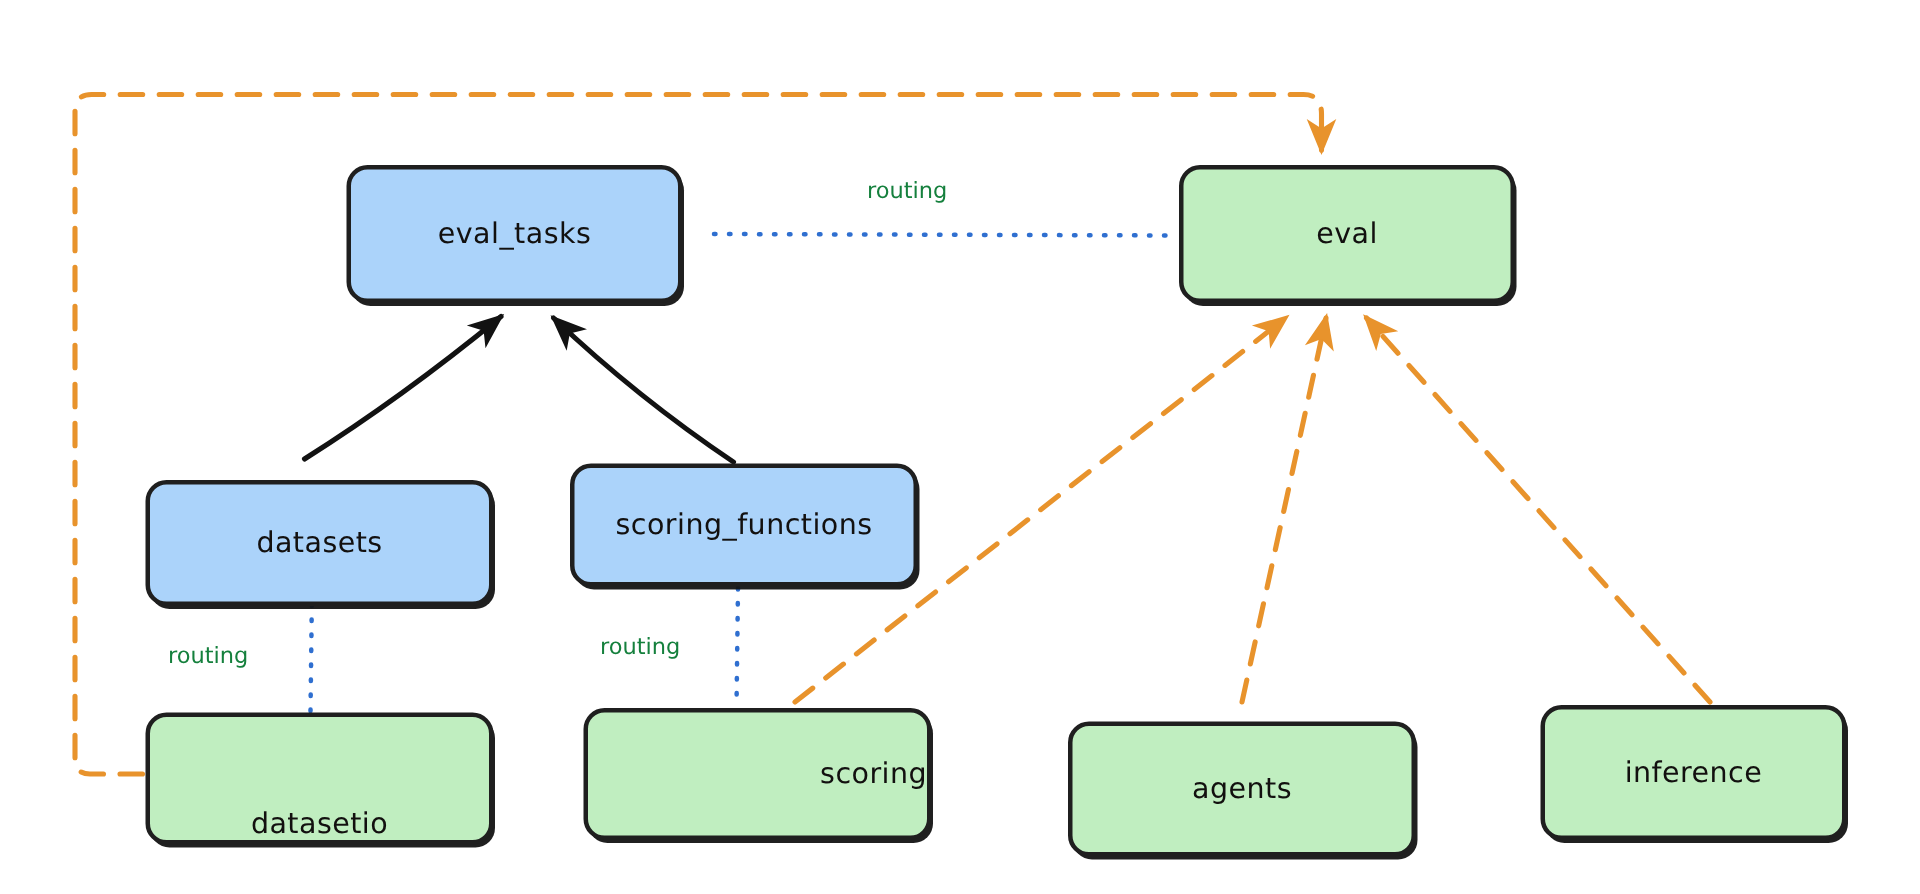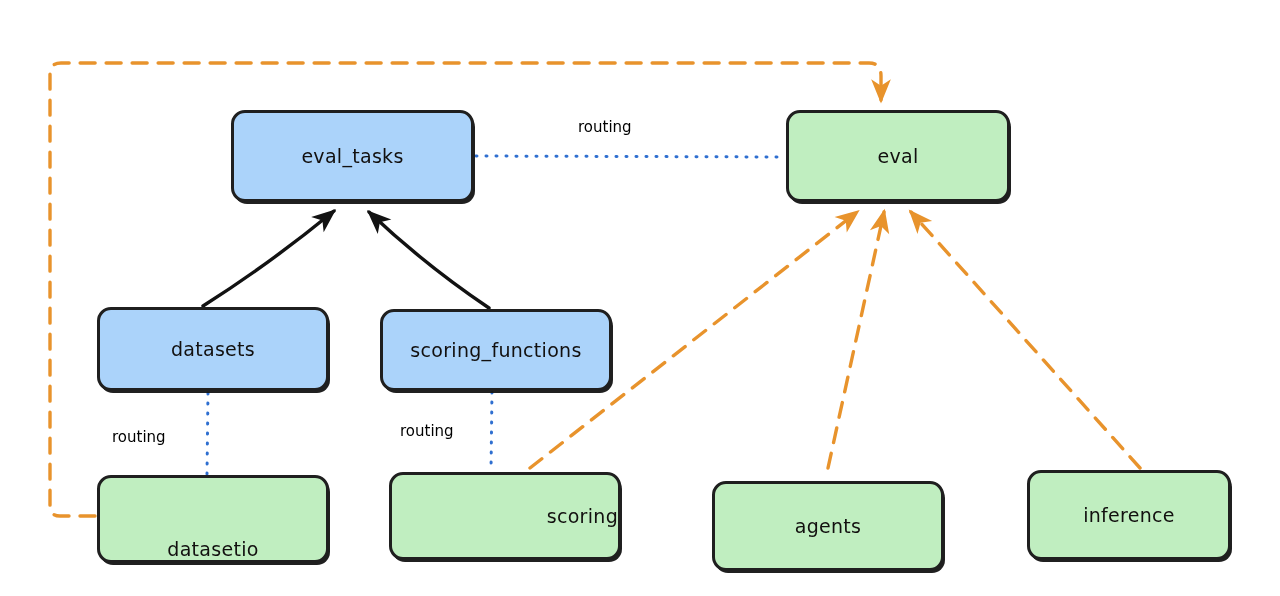--- a/index.html
+++ b/index.html
@@ -43,21 +43,21 @@
     font-family: "DejaVu Sans", sans-serif;
     font-size: 19px;
     color: #12100f;
     letter-spacing: 0.3px;
     white-space: nowrap;
   }
   .edge-label {
     position: absolute;
     font-family: "DejaVu Sans", sans-serif;
     font-size: 15px;
-    color: #000000;
+    color: #15803d;
     white-space: nowrap;
   }
 </style>
 </head>
 <body>
 
 <div id="canvas">
 
   <svg id="wires" viewBox="0 0 1280 596" width="1280" height="596" xmlns="http://www.w3.org/2000/svg">
     <defs>
@@ -81,29 +81,29 @@
 
     <path d="M 95 516 L 60 516 Q 50 516 50 506 L 50 74 Q 50 63 61 63 L 869 63 Q 881 63 881 76 L 881 100" fill="none" stroke="#e8932c" stroke-width="3.4" stroke-linecap="round" stroke-dasharray="15 11" marker-end="url(#arrow-orange)"></path>
 
     <path d="M 530 468 L 857 212" fill="none" stroke="#e8932c" stroke-width="3.4" stroke-linecap="round" stroke-dasharray="15 11" marker-end="url(#arrow-orange)"></path>
 
     <path d="M 828 468 L 884 212" fill="none" stroke="#e8932c" stroke-width="3.4" stroke-linecap="round" stroke-dasharray="15 11" marker-end="url(#arrow-orange)"></path>
 
     <path d="M 1140 468 L 911 212" fill="none" stroke="#e8932c" stroke-width="3.4" stroke-linecap="round" stroke-dasharray="15 11" marker-end="url(#arrow-orange)"></path>
   </svg>
 
-  <div class="node blue" style="left:231px; top:110px; width:243px; height:92px;">
+  <div class="node blue" style="left:231px; top:110px; width:224px; height:92px;">
     <span class="node-label">eval_tasks</span>
   </div>
 
   <div class="node green" style="left:786px; top:110px; width:224px; height:92px;">
     <span class="node-label">eval</span>
   </div>
 
-  <div class="node blue" style="left:97px; top:307px; width:232px; height:84px;align-items:center;">
+  <div class="node blue" style="left:97px; top:320px; width:232px; height:84px;align-items:center;">
     <span class="node-label">datasets</span>
   </div>
 
   <div class="node blue" style="left:380px; top:309px; width:232px; height:82px;">
     <span class="node-label">scoring_functions</span>
   </div>
 
   <div class="node green" style="left:97px; top:475px; width:232px; height:88px;align-items:flex-end;">
     <span class="node-label">datasetio</span>
   </div>

